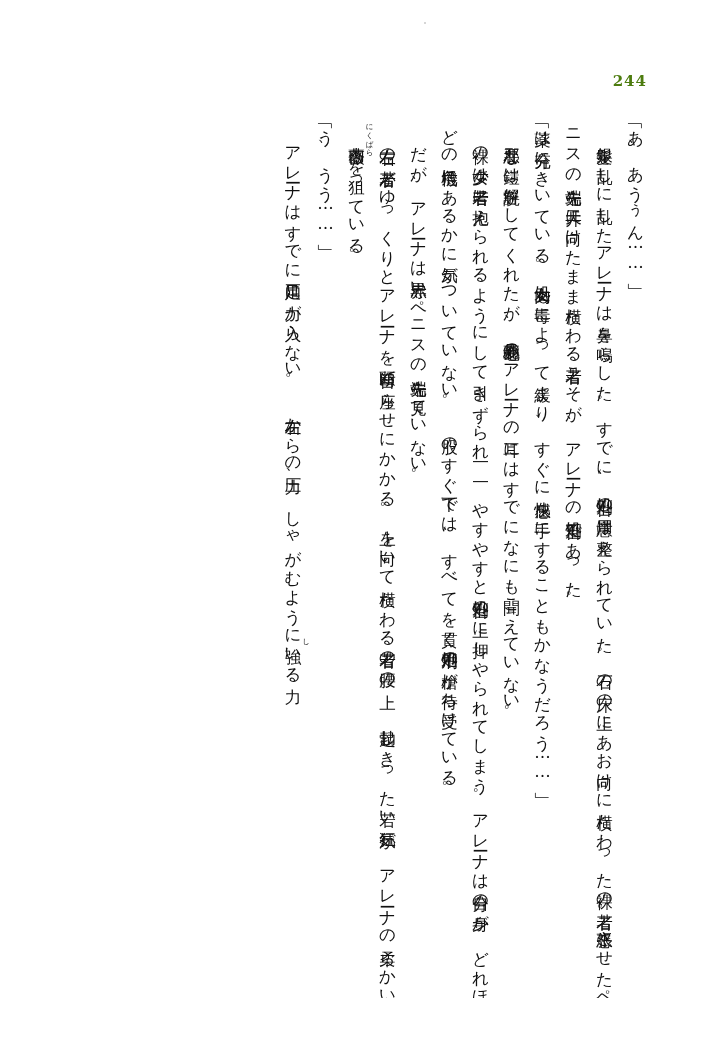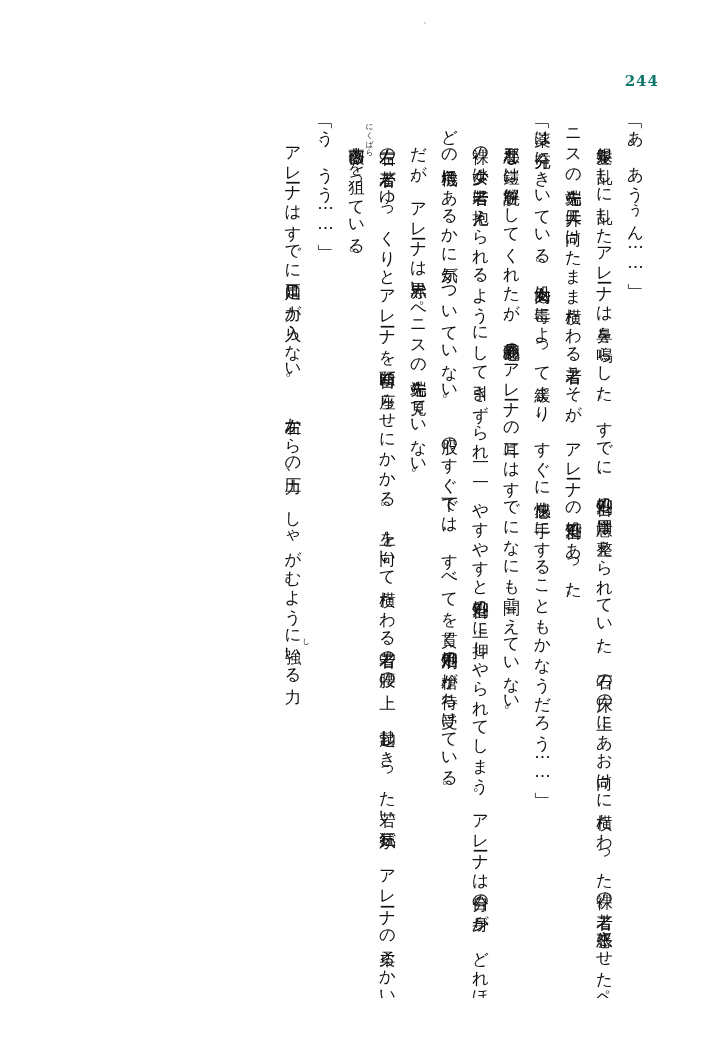--- a/index.html
+++ b/index.html
@@ -16,26 +16,26 @@
   }
   .page {
     position: relative;
     width: 703px;
     height: 1050px;
     background: #ffffff;
   }
   .page-number {
     position: absolute;
     top: 72px;
-    right: 44px;
+    right: 56px;
     font-family: "DejaVu Serif", "Liberation Serif", serif;
     font-size: 15px;
     font-weight: 700;
     letter-spacing: 1px;
-    color: #0f766e;
+    color: #4d7c0f;
   }
   .body-text {
     position: absolute;
     top: 118px;
     right: 52px;
     left: 60px;
     height: 880px;
     writing-mode: vertical-rl;
     text-orientation: upright;
     font-family: "DejaVu Serif", "Liberation Serif", serif;

